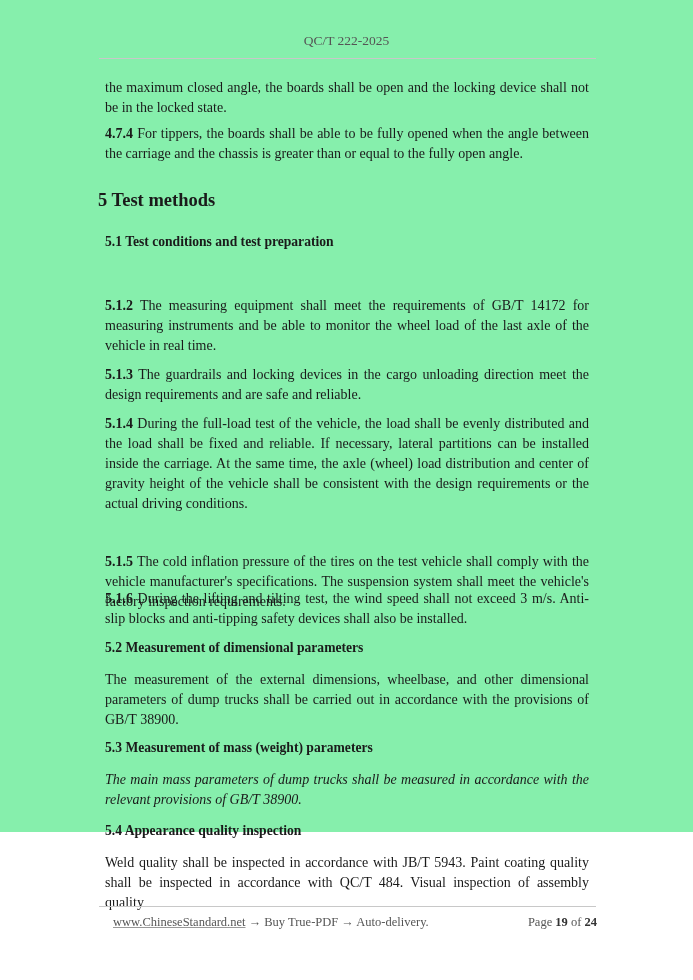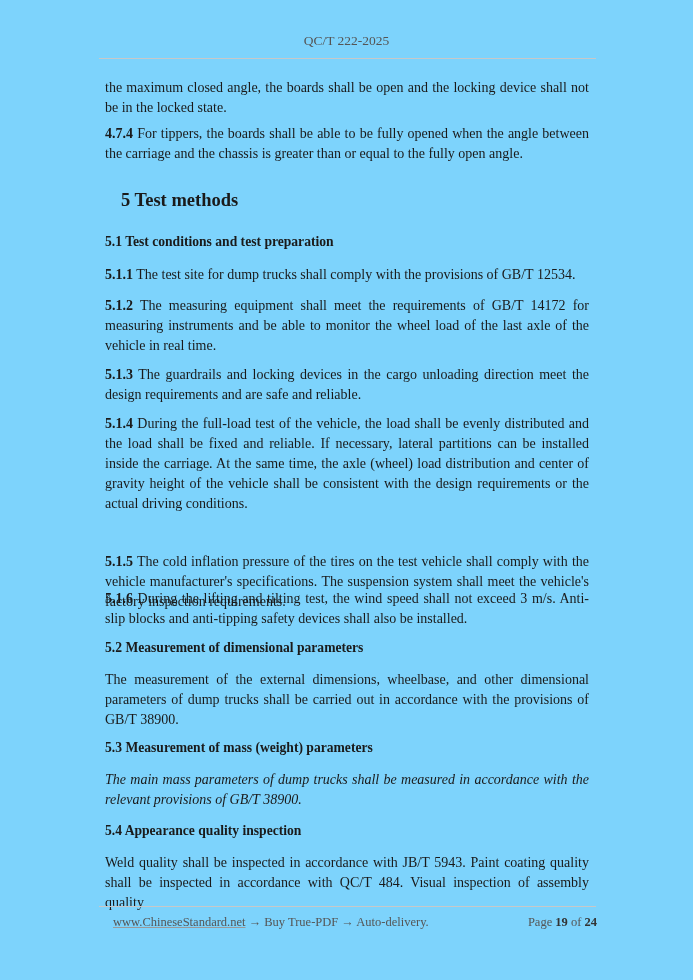--- a/index.html
+++ b/index.html
@@ -1,26 +1,26 @@
 <!DOCTYPE html>
 <html><head>
 <meta charset="utf-8">
 <style>
   html, body { margin: 0; padding: 0; background: #ffffff; }
   body { width: 693px; height: 980px; position: relative; overflow: hidden;
          font-family: "Liberation Serif", "DejaVu Serif", serif; color: #1a1a1a; }
-  .page { position: absolute; left: 0; top: 0; width: 693px; height: 980px; background: #7dd3fc; }
+  .page { position: absolute; left: 0; top: 0; width: 693px; height: 832px; background: #86efac; }
   .hdr-title { position: absolute; left: 0; width: 693px; top: 33px; text-align: center;
                font-size: 13.5px; color: #555; }
   .rule { position: absolute; left: 99px; width: 497px; height: 1px; background: #c8c8c8; }
   .blk { position: absolute; left: 105px; width: 484px; font-size: 14px; line-height: 20px;
          text-align: justify; }
   .blk .num { font-weight: bold; }
   .last-left { text-align-last: left; }
-  .h1 { position: absolute; left: 121px; font-size: 18.5px; font-weight: bold; line-height: 22px; }
+  .h1 { position: absolute; left: 98px; font-size: 18.5px; font-weight: bold; line-height: 22px; }
   .h2 { position: absolute; left: 105px; font-size: 13.6px; font-weight: bold; line-height: 18px; }
   .footer { position: absolute; left: 105px; width: 484px; top: 915px; font-size: 12.5px; color: #555;
             display: flex; justify-content: space-between; margin-left: 8px; }
   .footer a { color: #555; text-decoration: underline; text-decoration-color: #999; }
   .footer .pg b { color: #333; }
 </style>
 </head>
 <body>
 
 <div class="page">
@@ -31,23 +31,20 @@
   <div class="blk last-left" style="top:78px;">the maximum closed angle, the boards shall be open and the locking device shall not be in the locked state.</div>
 
   <div class="blk last-left" style="top:124px;">
     <span class="num">4.7.4</span><span> For tippers, the boards shall be able to be fully opened when the angle between the carriage and the chassis is greater than or equal to the fully open angle.</span>
   </div>
 
   <div class="h1" style="top:189px;">5 Test methods</div>
 
   <div class="h2" style="top:233px;">5.1 Test conditions and test preparation</div>
 
-  <div class="blk last-left" style="top:265px;">
-    <span class="num">5.1.1</span><span> The test site for dump trucks shall comply with the provisions of GB/T 12534.</span>
-  </div>
 
   <div class="blk last-left" style="top:296px;">
     <span class="num">5.1.2</span><span> The measuring equipment shall meet the requirements of GB/T 14172 for measuring instruments and be able to monitor the wheel load of the last axle of the vehicle in real time.</span>
   </div>
 
   <div class="blk last-left" style="top:365px;">
     <span class="num">5.1.3</span><span> The guardrails and locking devices in the cargo unloading direction meet the design requirements and are safe and reliable.</span>
   </div>
 
   <div class="blk last-left" style="top:414px;">

